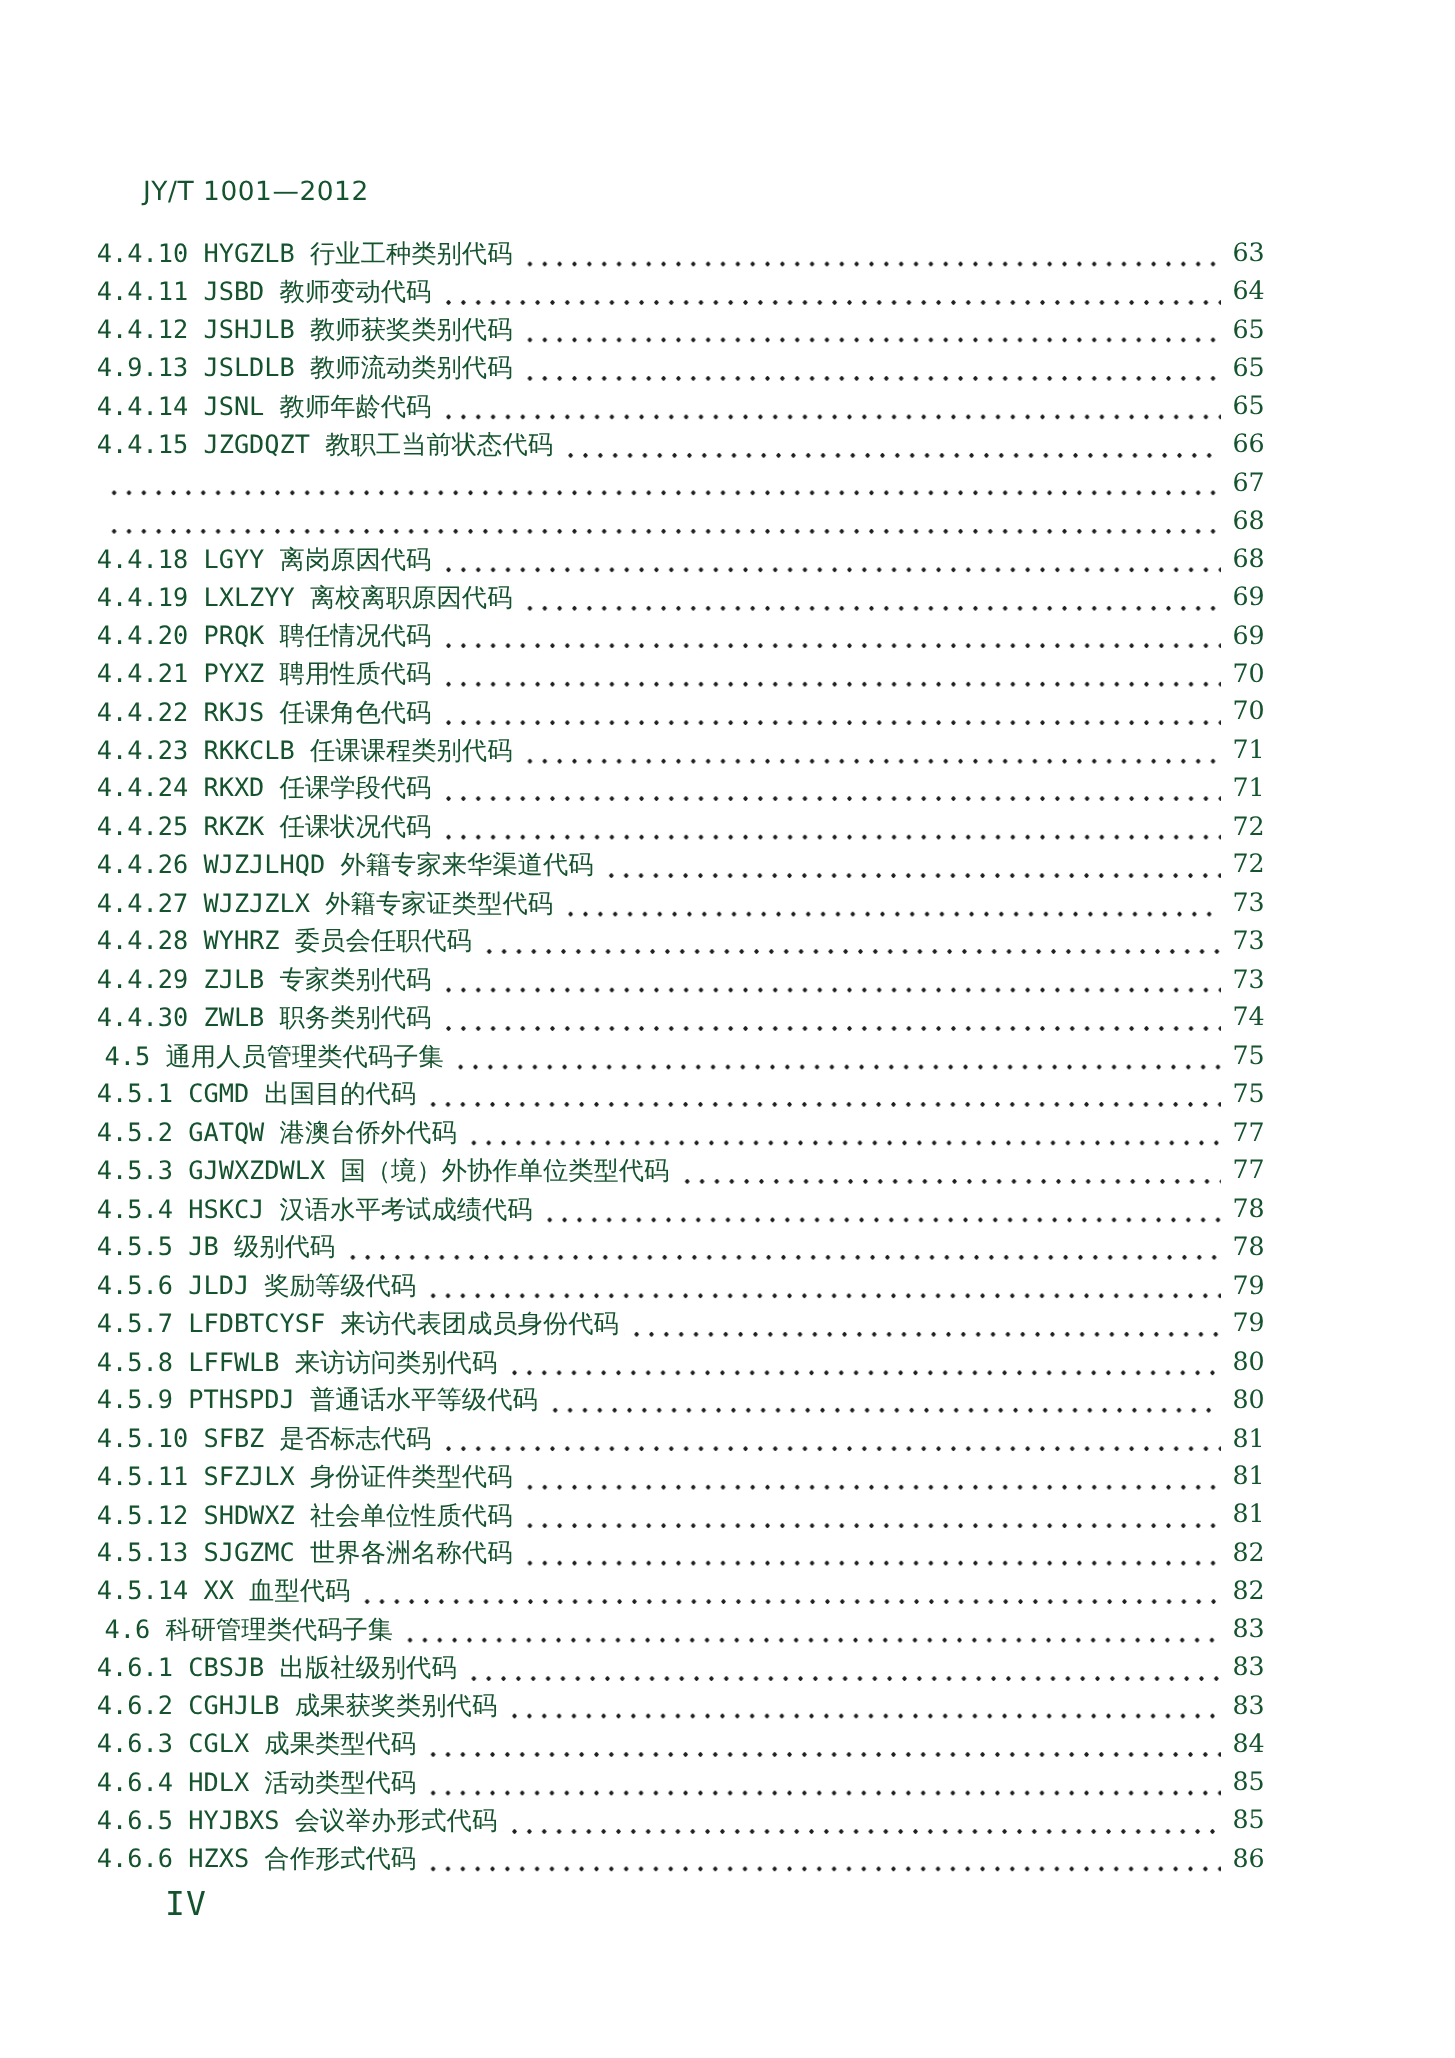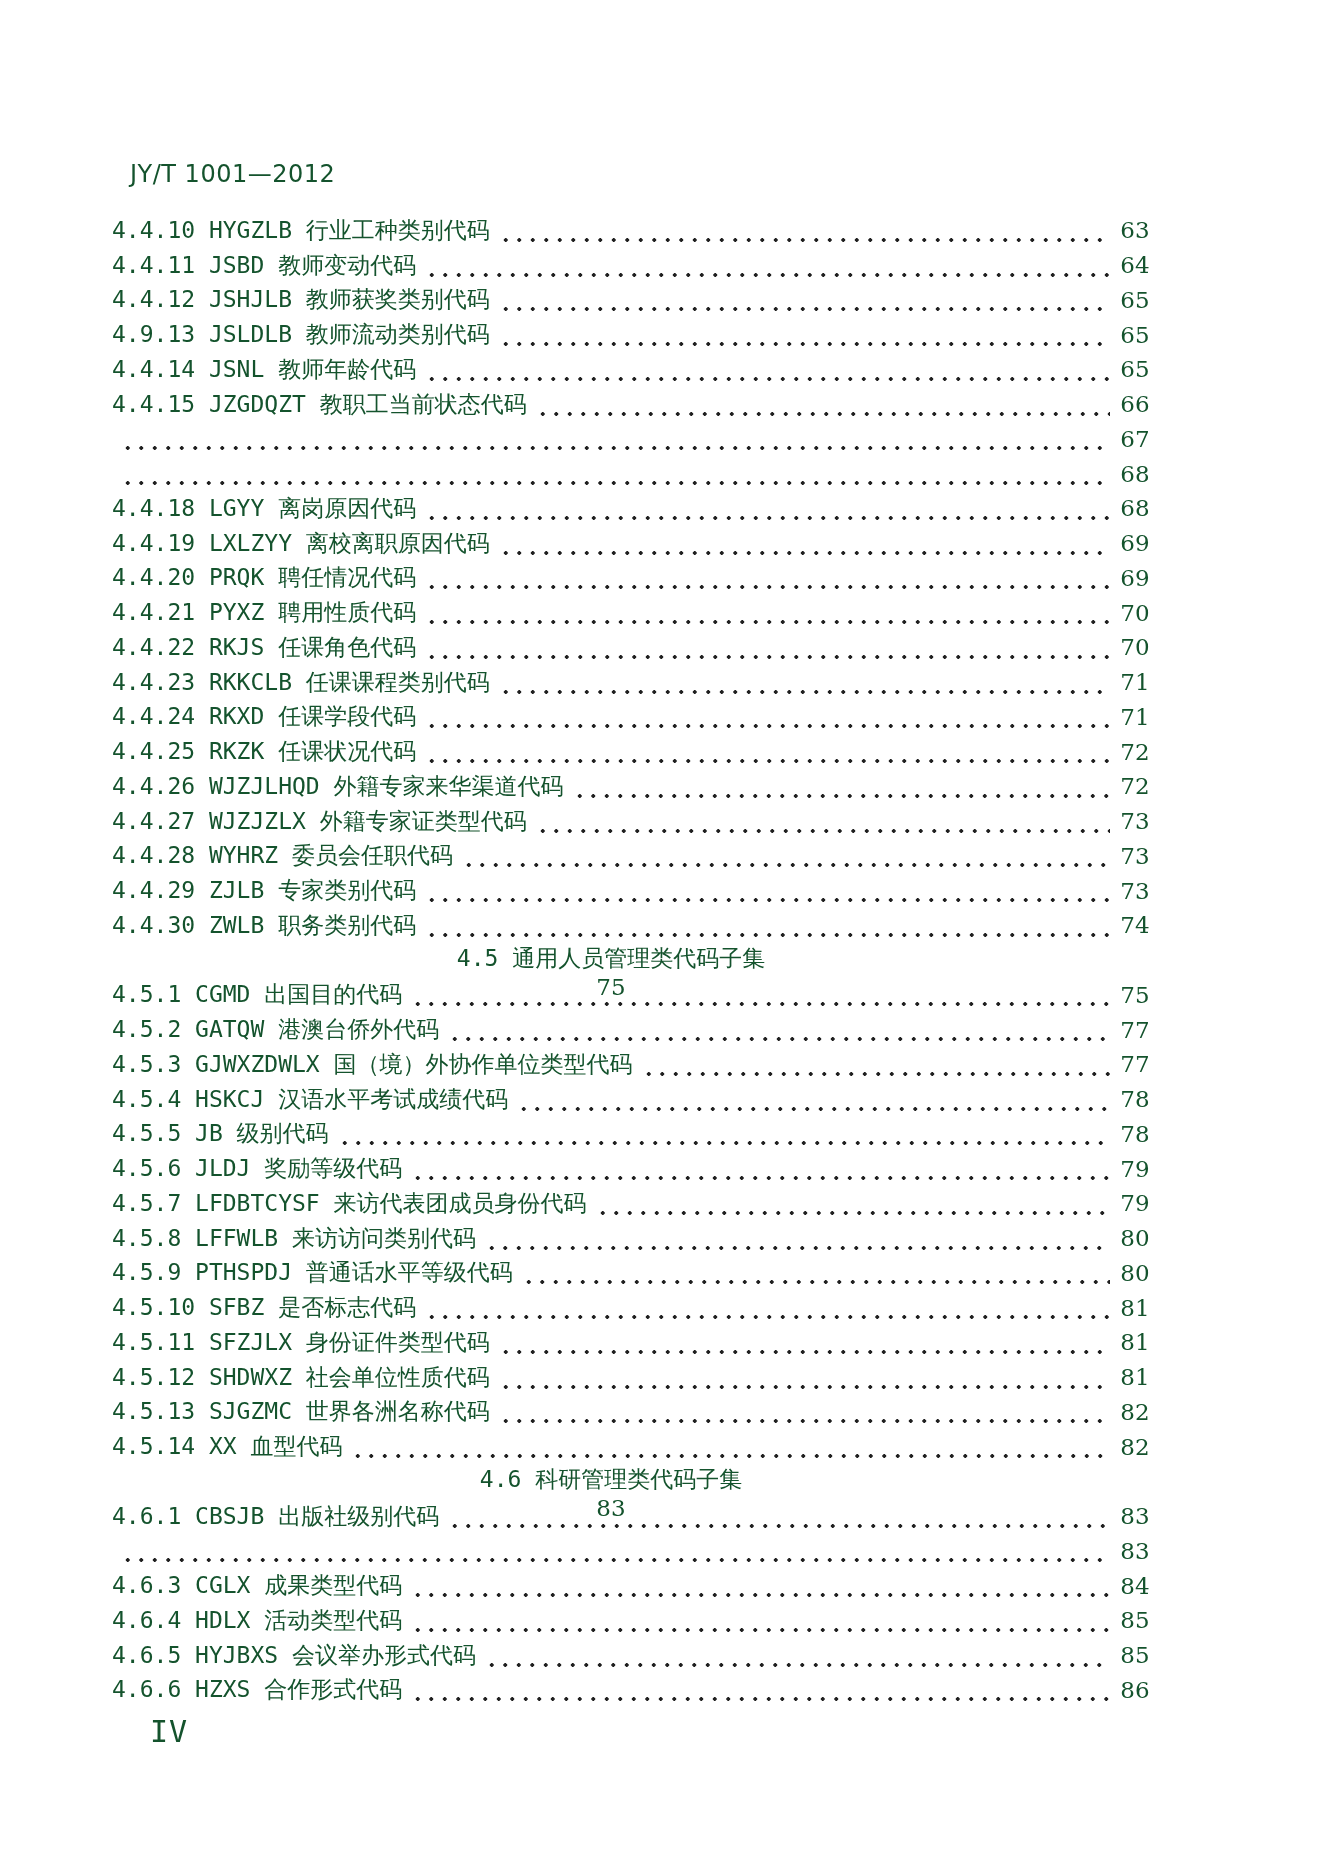--- a/index.html
+++ b/index.html
@@ -32,22 +32,22 @@
     top: 213px;
     left: 0;
     right: 0;
   }
   .row {
     height: 34.76px;
     display: flex;
     align-items: center;
     padding-right: 173px;
   }
-  .row.lvl2 { padding-left: 72px; flex-direction: column; }
-  .row.lvl3 { padding-left: 112px; }
+  .row.lvl2 { padding-left: 95px; }
+  .row.lvl3 { padding-left: 88px; }
   .label {
     font-size: 23px;
     white-space: pre;
   }
   .dots {
     flex: 1 1 auto;
     align-self: stretch;
     margin-left: 5px;
     margin-right: 10px;
     background-image: radial-gradient(circle, #1f1f1f 1.7px, rgba(0,0,0,0) 2.1px);
@@ -259,20 +259,21 @@
     <span class="label">4.6 科研管理类代码子集</span>
     <span class="dots"></span>
     <span class="pnum">83</span>
   </div>
       <div class="row lvl3">
     <span class="label">4.6.1 CBSJB 出版社级别代码</span>
     <span class="dots"></span>
     <span class="pnum">83</span>
   </div>
       <div class="row lvl3">
+    <span class="label">4.6.2 CGHJLB 成果获奖类别代码</span>
     <span class="dots"></span>
     <span class="pnum">83</span>
   </div>
       <div class="row lvl3">
     <span class="label">4.6.3 CGLX 成果类型代码</span>
     <span class="dots"></span>
     <span class="pnum">84</span>
   </div>
       <div class="row lvl3">
     <span class="label">4.6.4 HDLX 活动类型代码</span>

